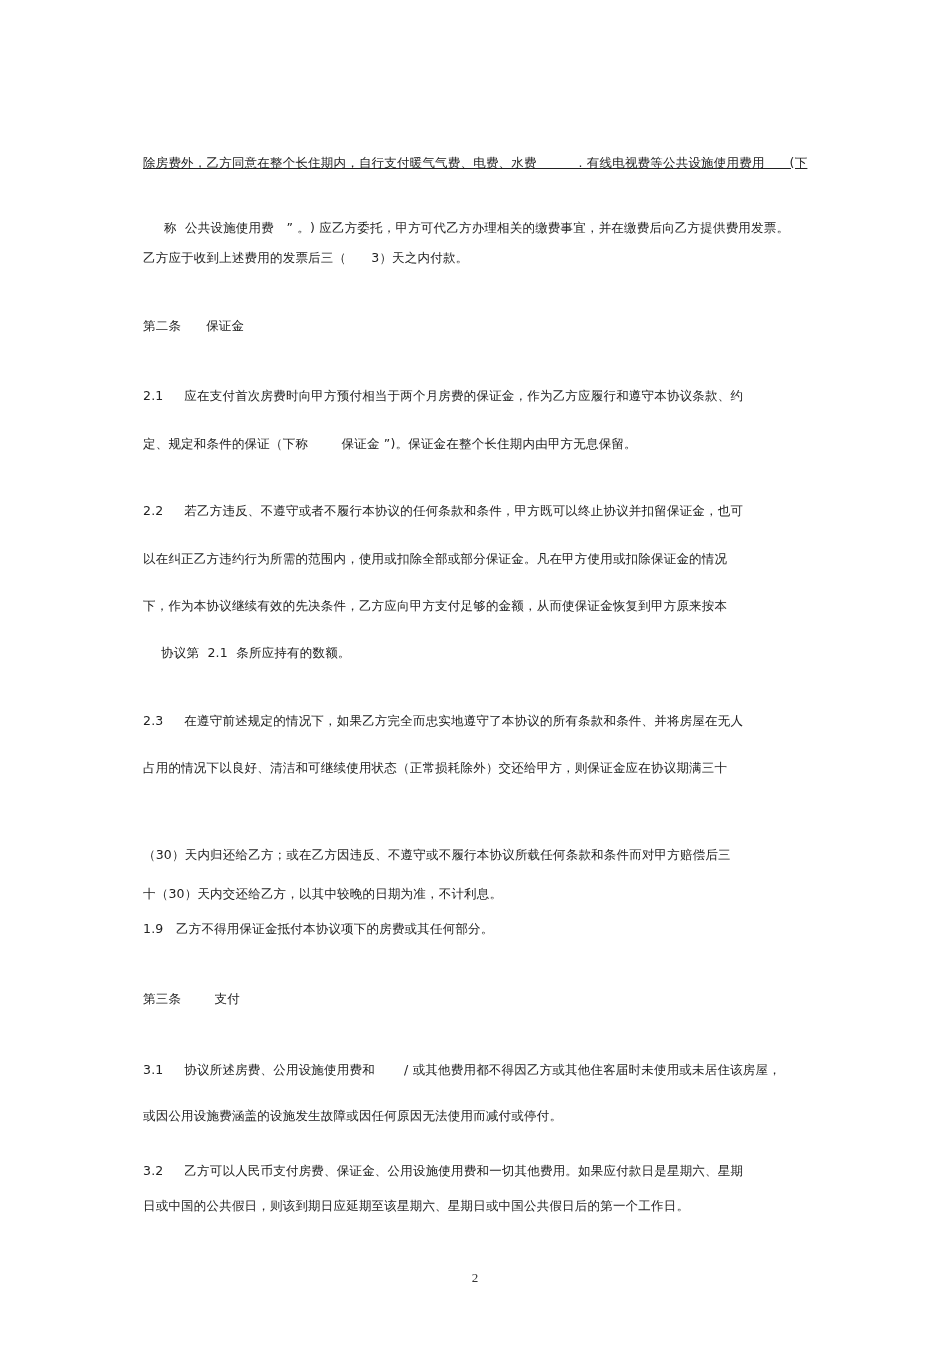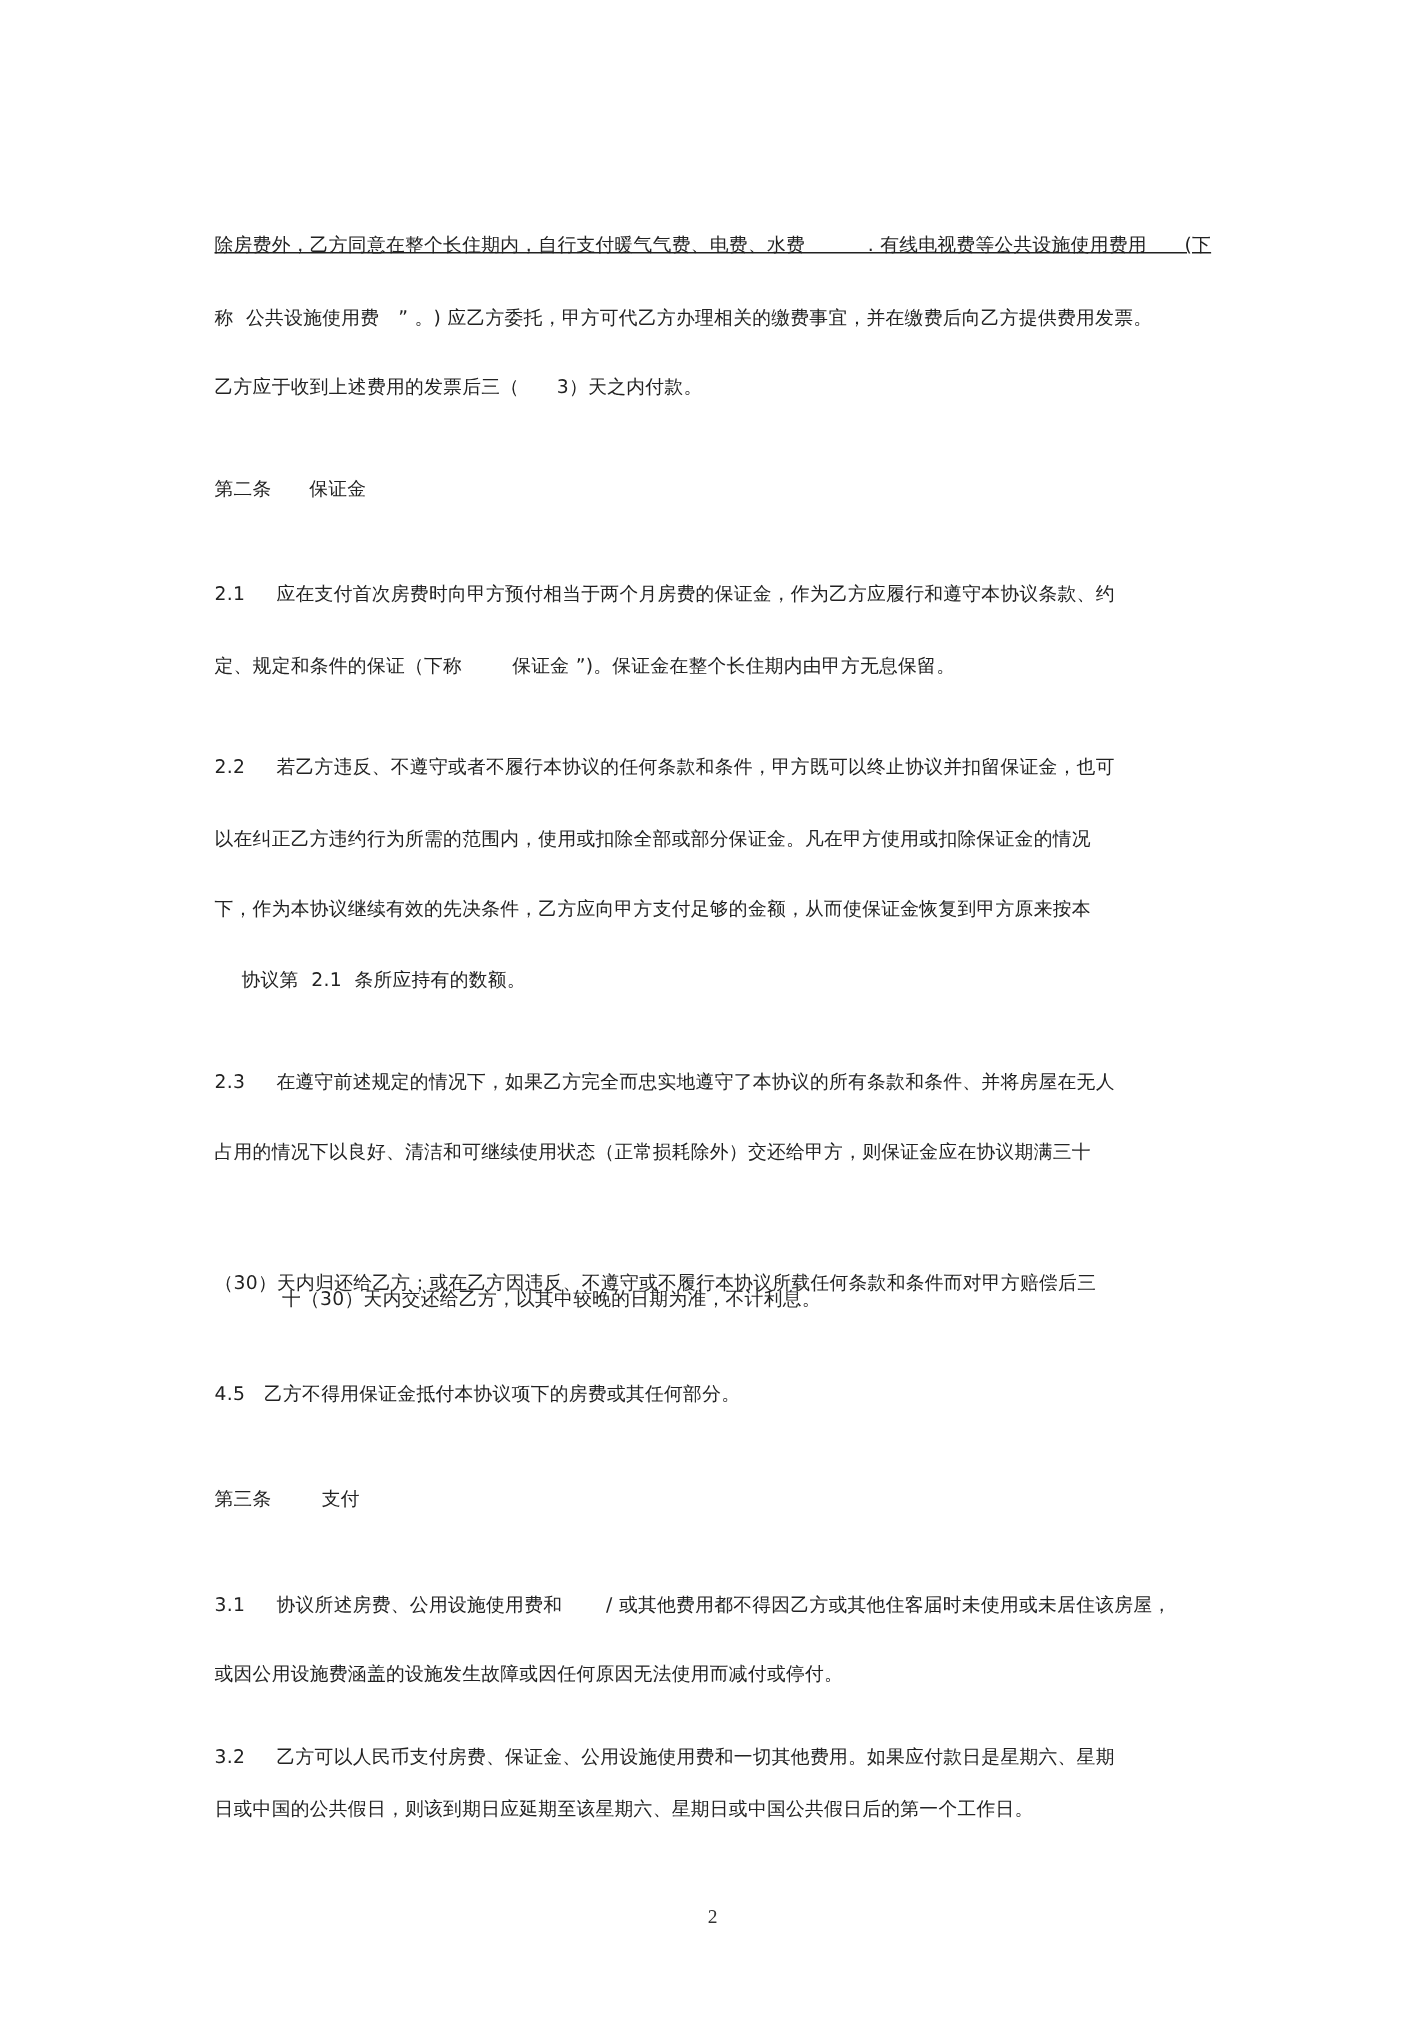--- a/index.html
+++ b/index.html
@@ -15,33 +15,33 @@
     .page-num {
       position: absolute; left: 0; width: 950px; text-align: center; top: 1270px;
       font-family: "Liberation Serif", serif; font-size: 13px; color: #333;
     }
   </style>
 </head>
 <body>
 
 <div id="page">
     <div class="line" style="top: 155px; text-decoration: underline;">除房费外，乙方同意在整个长住期内，自行支付暖气气费、电费、水费          . 有线电视费等公共设施使用费用      (下</div>
-    <div class="line" style="top: 204px;">称  公共设施使用费   ” 。) 应乙方委托，甲方可代乙方办理相关的缴费事宜，并在缴费后向乙方提供费用发票。</div>
+    <div class="line" style="top: 220px; margin-left: 21px;">称  公共设施使用费   ” 。) 应乙方委托，甲方可代乙方办理相关的缴费事宜，并在缴费后向乙方提供费用发票。</div>
     <div class="line" style="top: 250px;">乙方应于收到上述费用的发票后三（      3）天之内付款。</div>
     <div class="line" style="top: 318px;">第二条      保证金</div>
     <div class="line" style="top: 388px;">2.1     应在支付首次房费时向甲方预付相当于两个月房费的保证金，作为乙方应履行和遵守本协议条款、约</div>
     <div class="line" style="top: 436px;">定、规定和条件的保证（下称        保证金 ”)。保证金在整个长住期内由甲方无息保留。</div>
     <div class="line" style="top: 503px;">2.2     若乙方违反、不遵守或者不履行本协议的任何条款和条件，甲方既可以终止协议并扣留保证金，也可</div>
     <div class="line" style="top: 551px;">以在纠正乙方违约行为所需的范围内，使用或扣除全部或部分保证金。凡在甲方使用或扣除保证金的情况</div>
     <div class="line" style="top: 598px;">下，作为本协议继续有效的先决条件，乙方应向甲方支付足够的金额，从而使保证金恢复到甲方原来按本</div>
     <div class="line" style="top: 645px; margin-left: 18px;">协议第  2.1  条所应持有的数额。</div>
     <div class="line" style="top: 713px;">2.3     在遵守前述规定的情况下，如果乙方完全而忠实地遵守了本协议的所有条款和条件、并将房屋在无人</div>
     <div class="line" style="top: 760px; text-align: right;">占用的情况下以良好、清洁和可继续使用状态（正常损耗除外）交还给甲方，则保证金应在协议期满三十</div>
     <div class="line" style="top: 807px; margin-top: 40px;">（30）天内归还给乙方；或在乙方因违反、不遵守或不履行本协议所载任何条款和条件而对甲方赔偿后三</div>
-    <div class="line" style="top: 858px; margin-left: 45px;">十（30）天内交还给乙方，以其中较晚的日期为准，不计利息。</div>
-    <div class="line" style="top: 921px;">4.5   乙方不得用保证金抵付本协议项下的房费或其任何部分。</div>
+    <div class="line" style="top: 886px;">十（30）天内交还给乙方，以其中较晚的日期为准，不计利息。</div>
+    <div class="line" style="top: 921px;">1.9   乙方不得用保证金抵付本协议项下的房费或其任何部分。</div>
     <div class="line" style="top: 991px;">第三条        支付</div>
     <div class="line" style="top: 1062px;">3.1     协议所述房费、公用设施使用费和       / 或其他费用都不得因乙方或其他住客届时未使用或未居住该房屋，</div>
     <div class="line" style="top: 1108px;">或因公用设施费涵盖的设施发生故障或因任何原因无法使用而减付或停付。</div>
     <div class="line" style="top: 1163px;">3.2     乙方可以人民币支付房费、保证金、公用设施使用费和一切其他费用。如果应付款日是星期六、星期</div>
     <div class="line" style="top: 1198px;">日或中国的公共假日，则该到期日应延期至该星期六、星期日或中国公共假日后的第一个工作日。</div>
   </div>
 <div class="page-num">2</div>
 
 </body></html>

